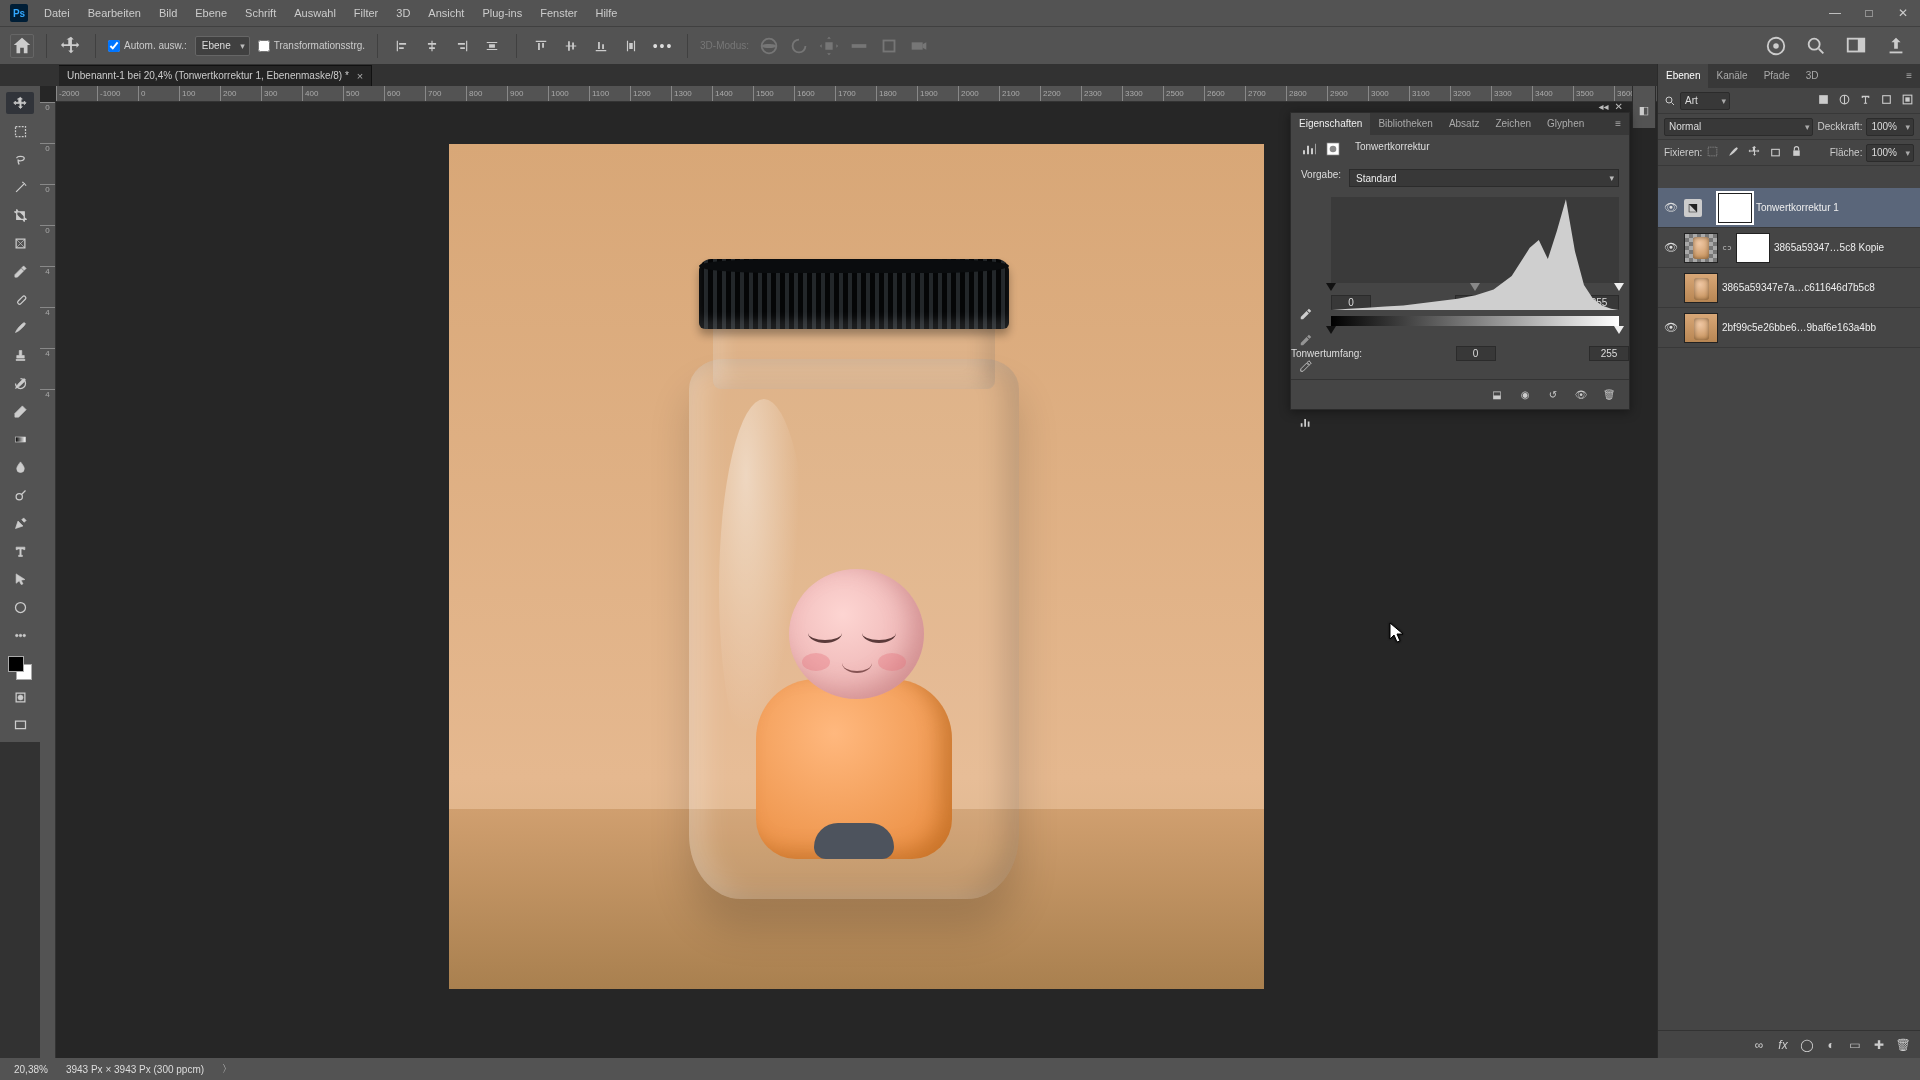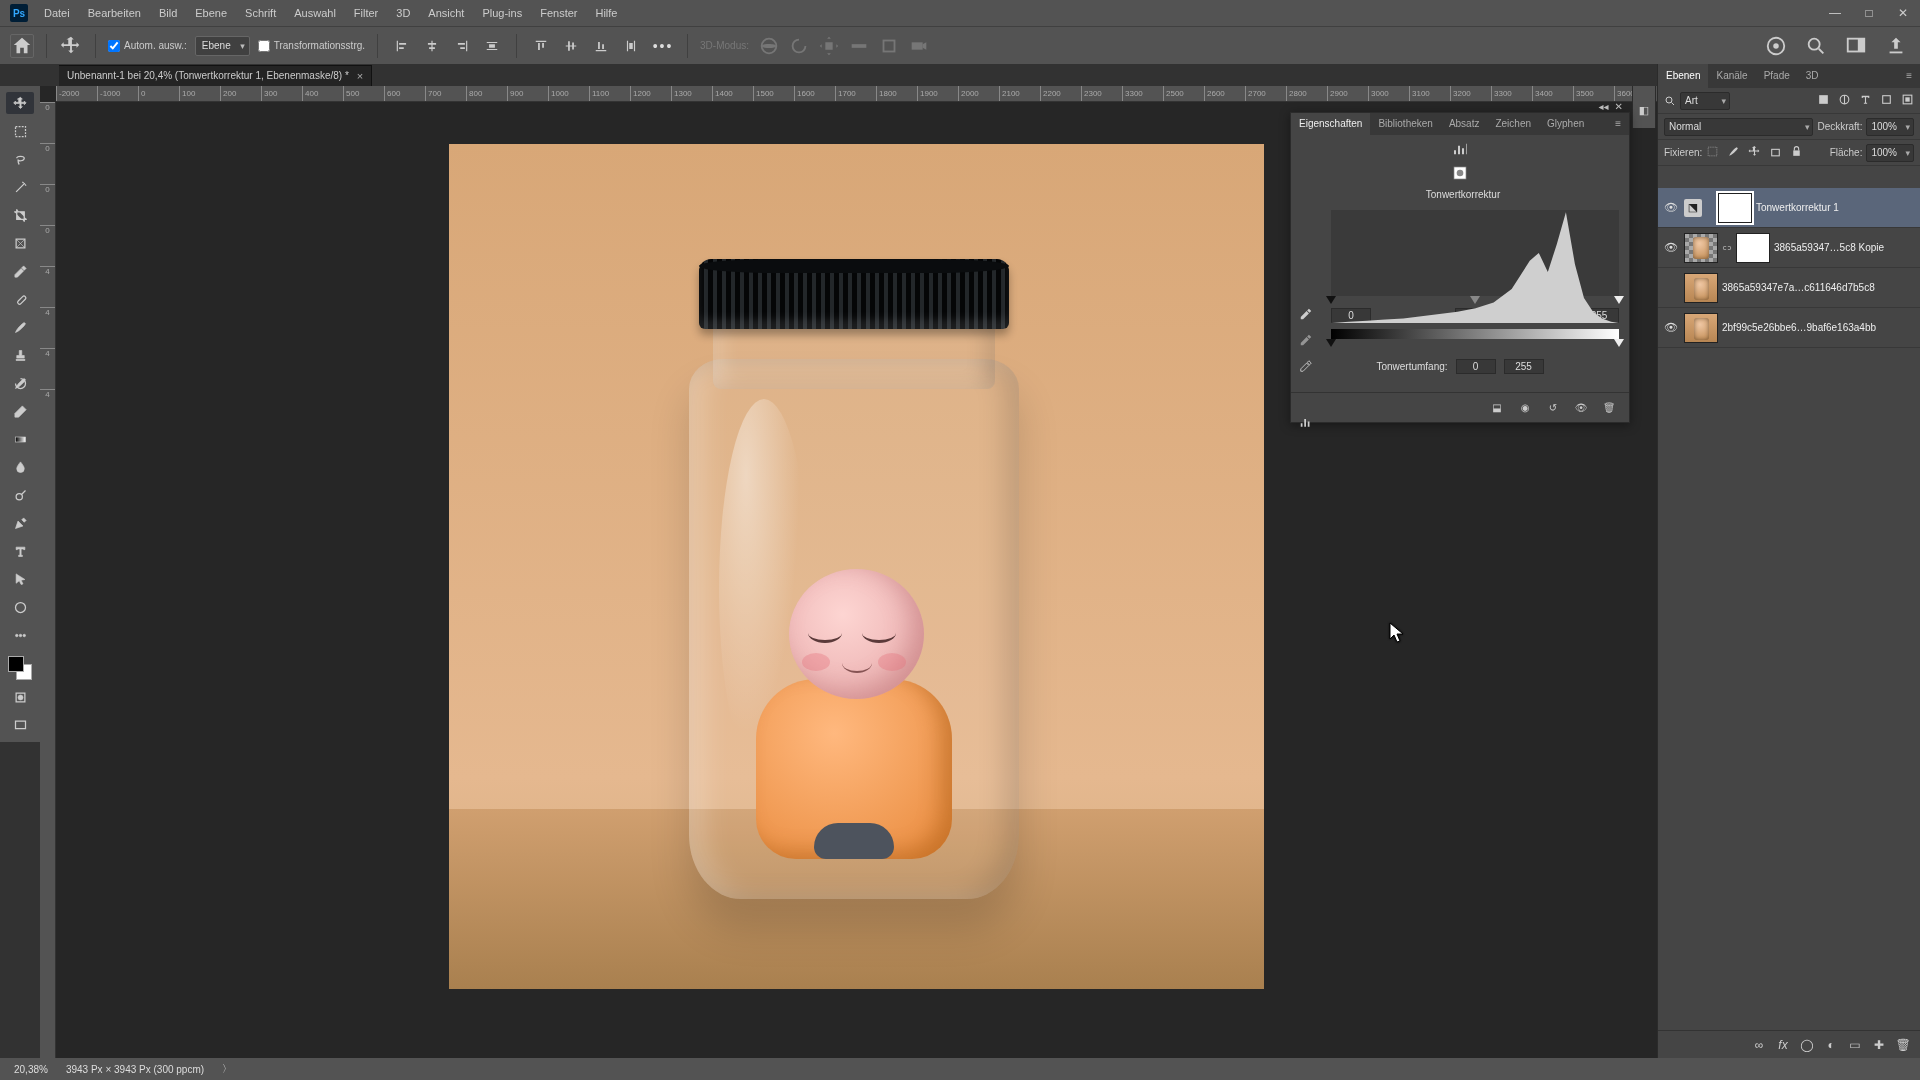--- a/index.html
+++ b/index.html
@@ -62,34 +62,34 @@
   .figure .cheekL,.figure .cheekR{position:absolute;top:84px;width:28px;height:18px;border-radius:50%;background:rgba(230,110,120,.35);}
   .figure .cheekL{left:58px;} .figure .cheekR{left:134px;}
   .figure .smile{position:absolute;top:94px;left:98px;width:30px;height:10px;border-bottom:2px solid #865454;border-radius:0 0 50% 50%/0 0 100% 100%;}
   .figure .feet{position:absolute;bottom:0;left:70px;width:80px;height:36px;border-radius:40px 40px 20px 20px;background:#4d535d;}
   
   .floatpanel { position:absolute; top:112px; right:290px; width:340px; background:#454545; border:1px solid #2b2b2b; box-shadow:0 2px 10px rgba(0,0,0,.4); font-size:10px; color:#ddd; }
   .floatpanel .tabbar { height:22px; background:#383838; display:flex; align-items:center; }
   .floatpanel .ptab { padding:0 8px; line-height:22px; color:#aaa; }
   .floatpanel .ptab.active { background:#454545; color:#eee; }
   .floatpanel .pmbtns { position:absolute; right:4px; top:-14px; display:flex; gap:6px; font-size:10px; color:#bbb; padding:2px;}
-  .floatpanel .prow { display:flex; align-items:center; gap:8px; padding:6px 10px;flex-direction:column; }
+  .floatpanel .prow { display:flex; align-items:flex-start; gap:8px; padding:6px 10px; }
   .floatpanel .field { background:#383838; border:1px solid #2b2b2b; color:#eee; font-size:10px; padding:2px 6px; height:18px; flex:1; display:flex; align-items:center; position:relative;}
   .floatpanel .field.drop::after{content:"▾"; position:absolute; right:4px; font-size:9px; color:#bbb;}
   .floatpanel .autobtn { background:#5a5a5a; border:1px solid #333; color:#eee; padding:2px 10px; height:18px; display:flex; align-items:center; border-radius:2px;}
   .histogram { height:86px; margin:4px 10px 0 40px; background:#3a3a3a; position:relative; }
   .histogram svg { position:absolute; inset:0; }
   .hist-sliders { margin:0 10px 0 40px; height:12px; position:relative; }
   .hist-sliders .tri { position:absolute; top:0; width:0; height:0; border-left:5px solid transparent; border-right:5px solid transparent; border-top:8px solid #aaa; }
   .numrow { display:flex; justify-content:space-between; margin:0 10px 0 40px; }
   .numrow .val { width:40px; text-align:center; background:#383838; border:1px solid #2b2b2b; font-size:10px; padding:1px 0;}
   .gradbar { height:10px; margin:6px 10px 0 40px; background:linear-gradient(90deg,#000,#fff);}
   .gradhandles{ margin:0 10px 0 40px; height:10px; position:relative;}
   .gradhandles .tri{ position:absolute; top:0; width:0;height:0;border-left:5px solid transparent;border-right:5px solid transparent;border-top:8px solid #ddd;}
-  .rangeRow{display:flex;align-items:center;justify-content:center;gap:8px;margin-top:10px;font-size:10px;}
+  .rangeRow{display:flex;align-items:center;justify-content:space-between;gap:8px;margin-top:10px;font-size:10px;}
   .rangeRow .val{width:40px;text-align:center;background:#383838;border:1px solid #2b2b2b;padding:1px 4px;}
   .side-eyedrops{position:absolute; left:8px; top:194px; display:flex; flex-direction:column; gap:10px;}
   .side-eyedrops svg{width:14px;height:14px;fill:#ccc;}
   .fp-bottom{height:30px;display:flex;align-items:center;justify-content:flex-end;gap:12px;padding:0 12px;border-top:1px solid #333;margin-top:18px;}
   .fp-bottom .ico{width:16px;height:16px;display:flex;align-items:center;justify-content:center;color:#ccc;}
   
   .cursor { position:absolute; width:16px; height:22px; pointer-events:none; }
   .cursor svg { filter:drop-shadow(0 0 1px #000); }
   
   .rightdock { position:absolute; top:64px; right:0; bottom:22px; width:263px; background:#454545; border-left:1px solid #2b2b2b; }
@@ -521,20 +521,24 @@
   <div class="prow">
     <svg width="16" height="16" viewBox="0 0 24 24">
         <path fill="#ccc" d="M3 20h3v-6H3zM9 20h3V7H9zM15 20h3V11h-3zM21 20h1V4h-1z"></path>
       </svg>
     <svg width="16" height="16" viewBox="0 0 24 24">
         <rect x="3" y="3" width="18" height="18" fill="#fff" stroke="#888"></rect>
         <circle cx="12" cy="12" r="5" fill="#888"></circle>
       </svg>
     <span style="margin-left:6px;">Tonwertkorrektur</span>
   </div>
+  <div class="prow">
+    <span>Vorgabe:</span>
+    <div class="field drop">Standard</div>
+  </div>
 
   <div class="side-eyedrops">
      <span><svg viewBox="0 0 24 24">
           <path d="M17 3l4 4-3 3-4-4zM13 7l4 4L7 21H3v-4z"></path>
         </svg></span>
      <span><svg viewBox="0 0 24 24">
           <path d="M17 3l4 4-3 3-4-4zM13 7l4 4L7 21H3v-4z" opacity=".6"></path>
         </svg></span>
      <span><svg viewBox="0 0 24 24">
           <path d="M17 3l4 4-3 3-4-4zM13 7l4 4L7 21H3v-4z" fill="none" stroke="#ccc" stroke-width="1.5"></path>

